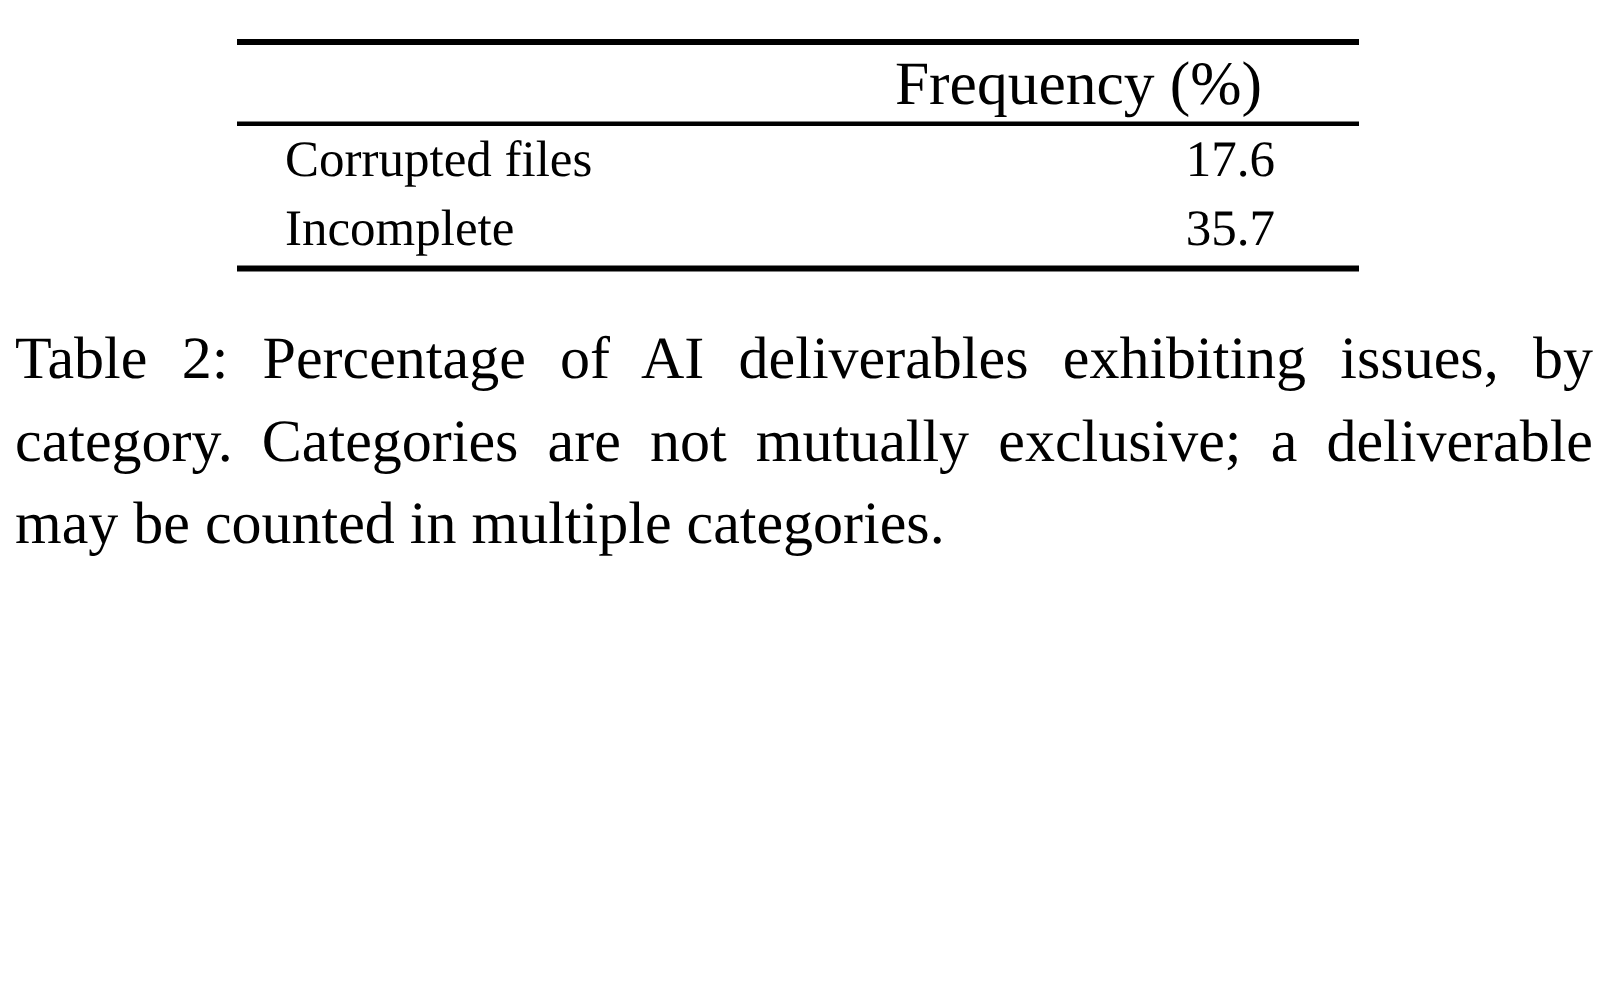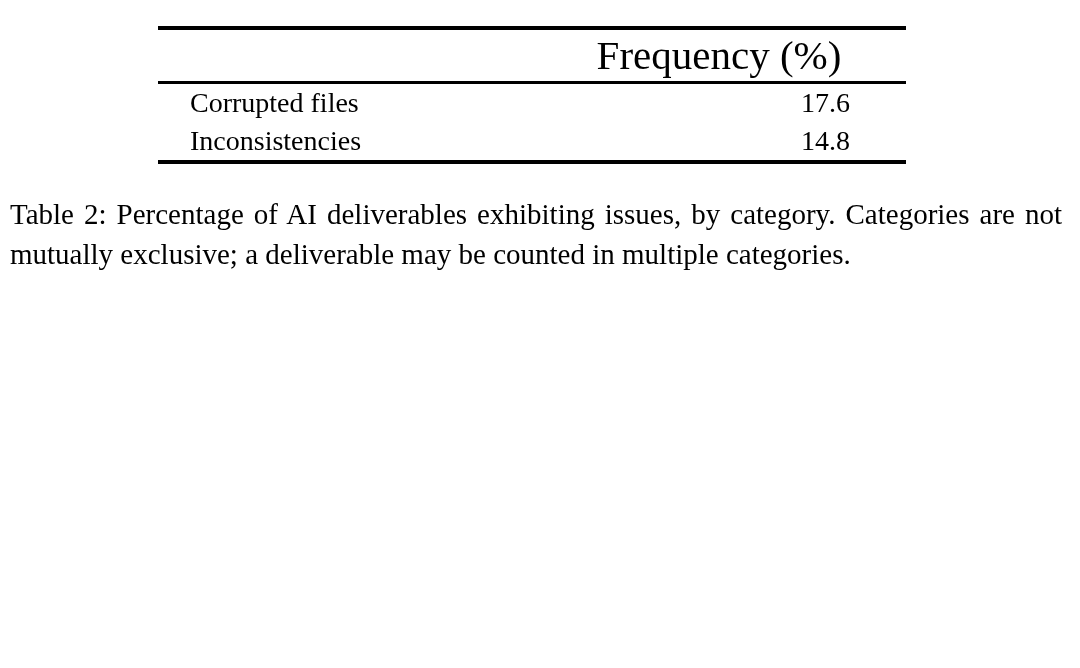--- a/index.html
+++ b/index.html
@@ -59,42 +59,42 @@
     font-size: 41px;
     line-height: 1.25;
     padding: 10px 0 12px 0;
     text-align: center;
     font-style: normal;
   }
   .head-spacer {
     width: 34%;
   }
   .body-row td {
-    font-size: 28px;
+    font-size: 34px;
     line-height: 1.36;
     padding: 2px 0 2px 0;
   }
   .body-row td.label {
     text-align: left;
     padding-left: 32px;
   }
   .body-row td.value {
     text-align: right;
     padding-right: 56px;
   }
   .body-row:first-of-type td {
     padding-top: 12px;
   }
   .body-row:last-of-type td {
     padding-bottom: 14px;
   }
   .caption {
     margin: 30px 0 0 0;
     padding: 0 18px 0 10px;
-    font-size: 29px;
+    font-size: 40px;
     line-height: 1.38;
     text-align: justify;
     text-justify: inter-word;
     hyphens: none;
   }
   .caption .cap-text {
     display: inline;
   }
 </style>
 </head>
@@ -119,22 +119,22 @@
         </tr>
         <tr class="rule-mid">
           <td></td>
           <td></td>
         </tr>
         <tr class="body-row">
           <td class="label">Corrupted files</td>
           <td class="value">17.6</td>
         </tr>
         <tr class="body-row">
-          <td class="label">Inconsistencies</td>
-          <td class="value">14.8</td>
+          <td class="label">Incomplete</td>
+          <td class="value">35.7</td>
         </tr>
         <tr class="rule-bottom">
           <td></td>
           <td></td>
         </tr>
       </tbody>
     </table>
   </div>
 
   <div class="caption">

